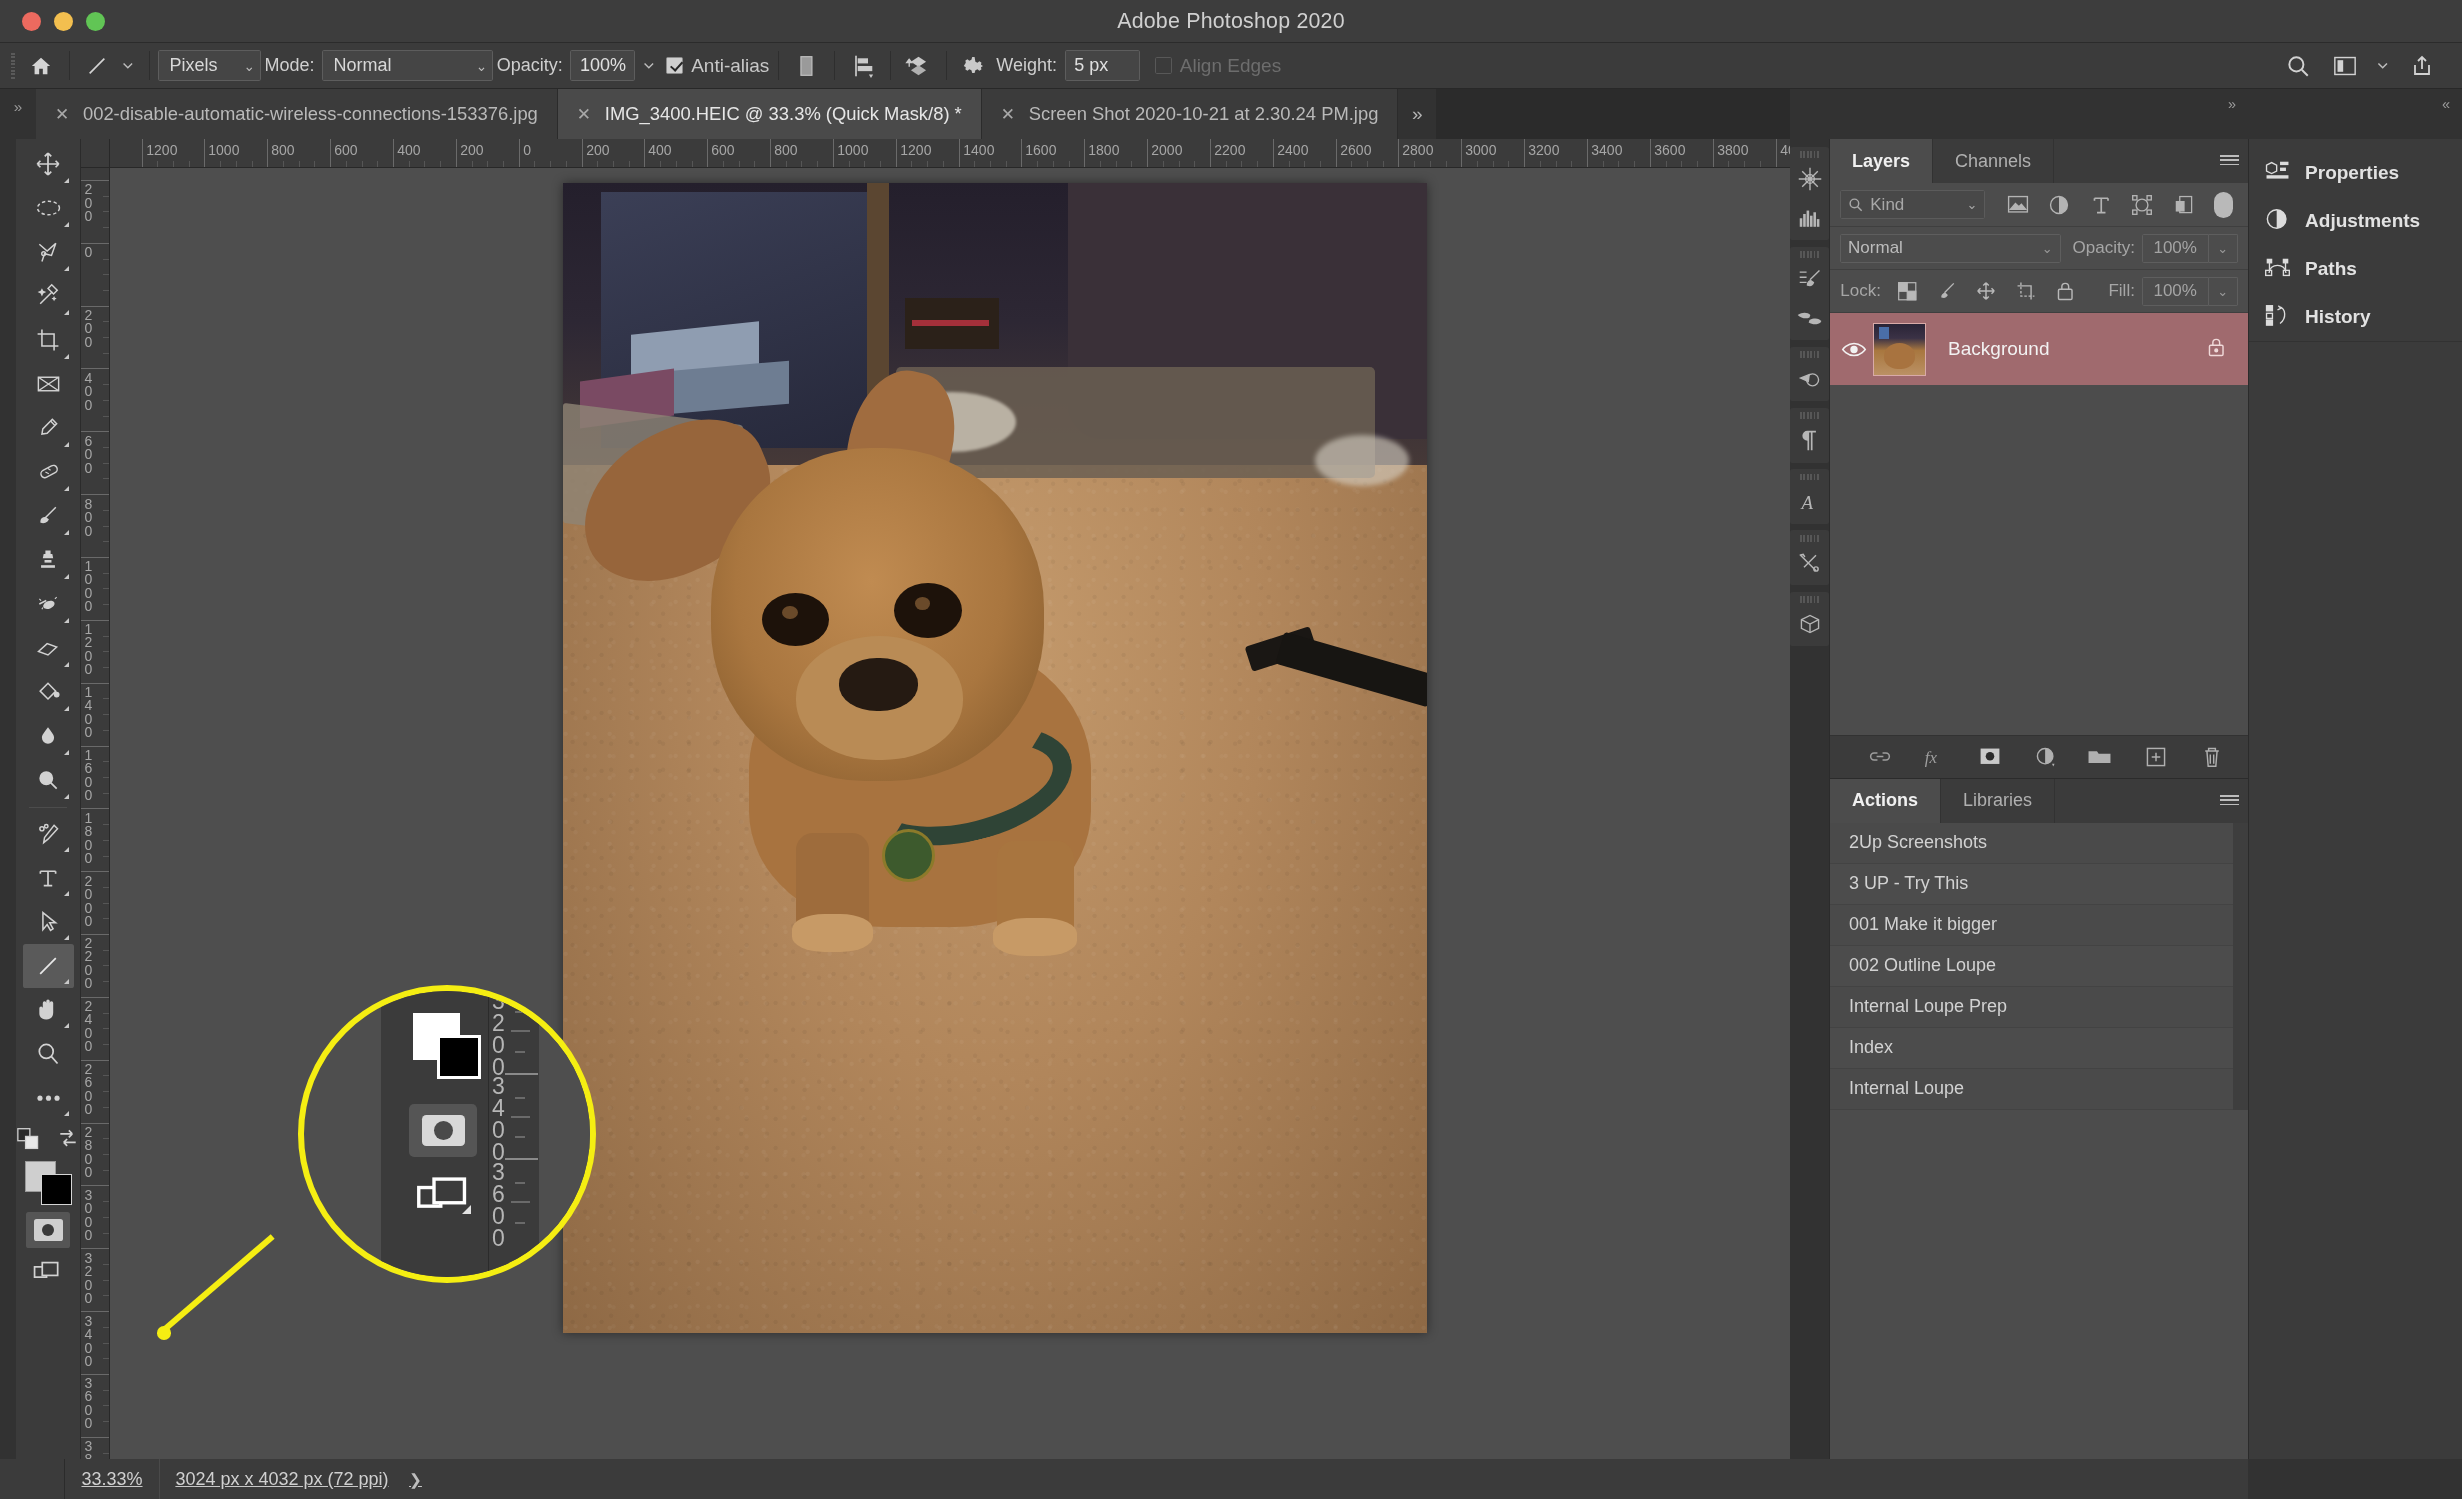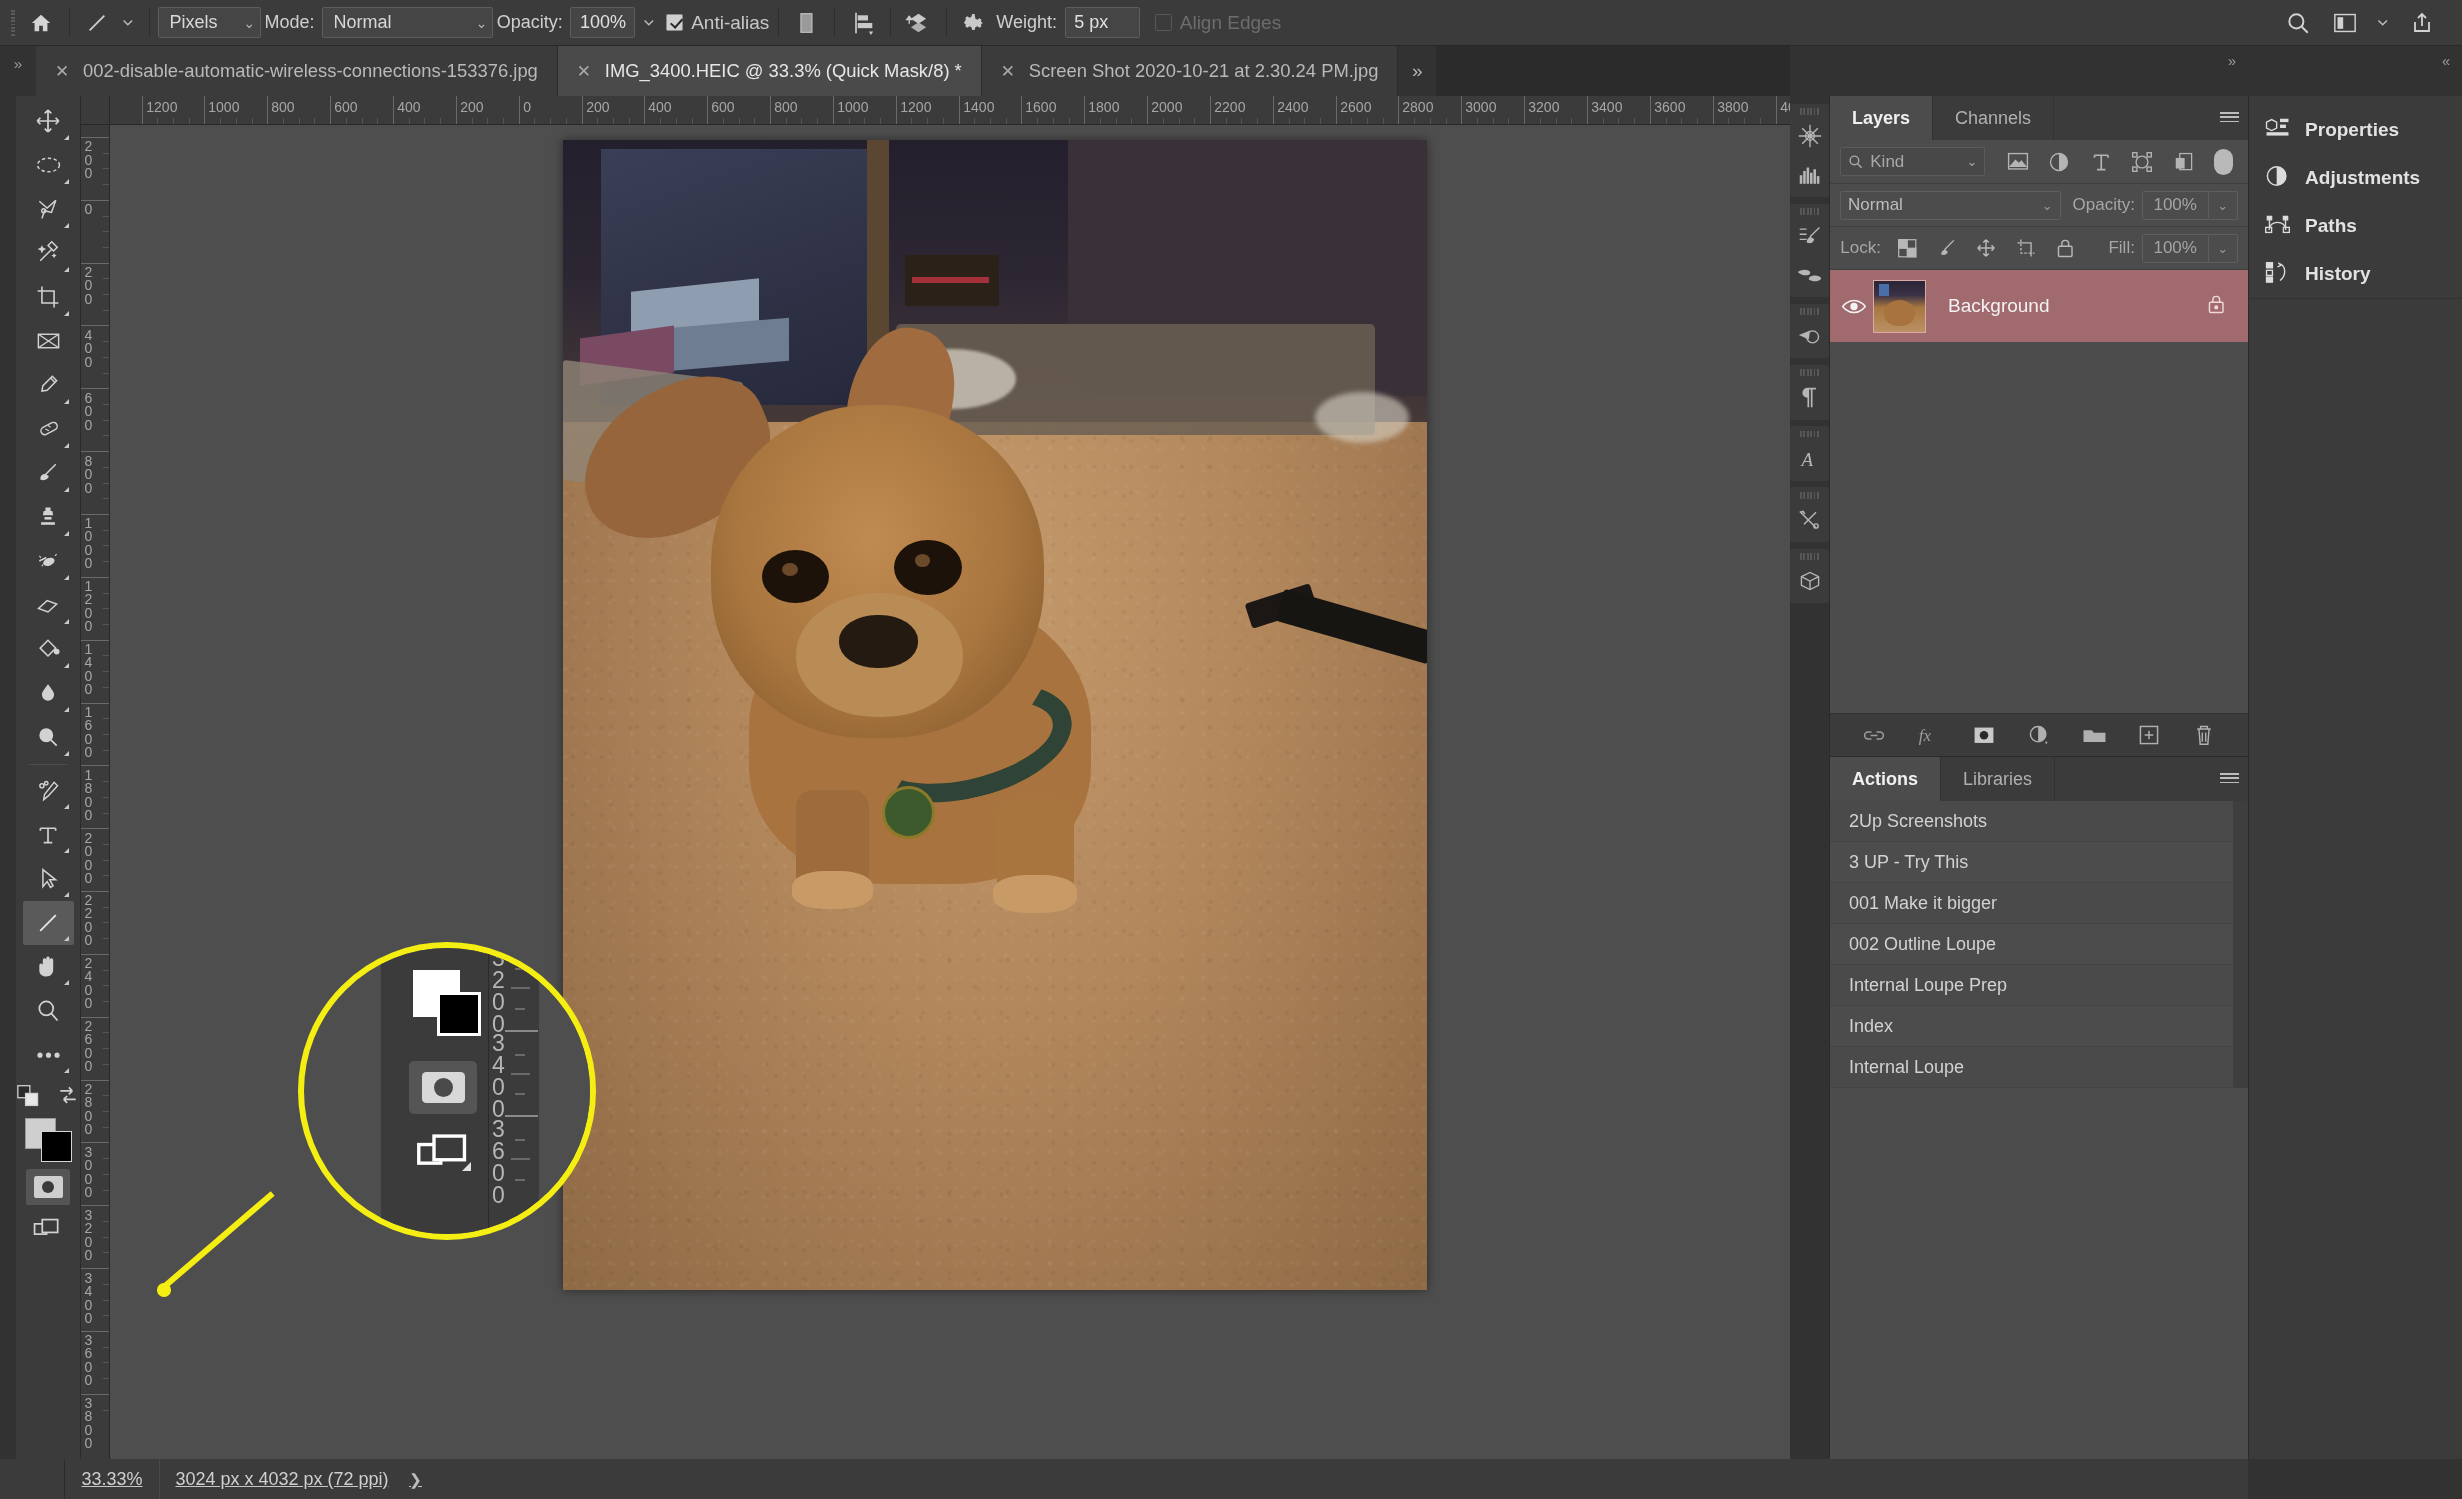--- a/index.html
+++ b/index.html
@@ -229,21 +229,21 @@
 
   .layerrow{ height:72px; display:flex; align-items:center; background:#a06a6e; padding:0 0 0 5.1px; }
   .eye{ width:38px; display:flex; align-items:center; justify-content:center; color:#e8e8e8; }
   .lthumb{ width:53px; height:53px; border:1.7px solid #d9aaa8; background:#7a5b40; position:relative; overflow:hidden; }
   .lthumb .mini{ position:absolute; inset:0; }
   .lname{ margin-left:22px; font-size:19px; color:#f2f2f2; }
   .llock{ margin-left:auto; margin-right:22px; color:#f0d9d9; }
   .layerlist-fill{ background:#4c4c4c; flex:1; }
 
   .layer-btns{ height:44px; background:#3b3b3b; display:flex; align-items:center; justify-content:center; gap:17px; border-top:0.9px solid #323232; border-bottom:0.9px solid #2b2b2b;}
-  .lb{ width:38px; height:34px; display:flex; align-items:center; justify-content:center; color:#a8a8a8; }
+  .lb{ width:38px; height:34px; display:flex; align-items:center; justify-content:flex-end; color:#a8a8a8; }
 
   .actions-list{ background:#4c4c4c; }
   .arow{ height:41px; display:flex; align-items:center; padding-left:19px; font-size:18px; color:#d2d2d2;
      border-bottom:0.9px solid #434343; background:#4a4a4a; }
   .arow:nth-child(even){ background:#4c4c4c; }
   .actions-fill{ background:#4c4c4c; flex:1; }
   .scroll-col{ width:15.4px; background:#3e3e3e; }
 
   .rail-ico{ width:39px; height:39px; display:flex; align-items:center; justify-content:center; color:#b0b0b0; }
   .rail-grp{ background:#3b3b3b; border-radius:2.6px; width:39px; margin-bottom:6.8px; padding:2.6px 0; }
@@ -261,20 +261,28 @@
   .sb-doc{ display:flex; align-items:center; gap:20.5px; padding:0 15.4px; font-size:18px; color:#d0d0d0; background:#3b3b3b; border-left:0.9px solid #4a4a4a;}
   .sb-doc .chev{ color:#bdbdbd; font-size:15.4px; }
   .sb-fill{ flex:1; background:#3b3b3b; }
   .sb-cap{ width:214px; background:#323232; }
 </style>
 </head>
 <body>
 
 <div class="app">
 
+  <div class="titlebar">
+    <div class="traffic">
+      <div class="tl red"></div>
+      <div class="tl yel"></div>
+      <div class="tl grn"></div>
+    </div>
+    <div class="title-text">Adobe Photoshop 2020</div>
+  </div>
 
   <div class="optionsbar">
     <div class="opt-grip">
         <i></i>
       </div>
     <div class="ob-icon">
       <svg width="24" height="22" viewBox="0 0 24 24" fill="#d4d4d4">
           <path d="M12 3 2 12h3v9h5v-6h4v6h5v-9h3z"></path>
         </svg>
     </div>

